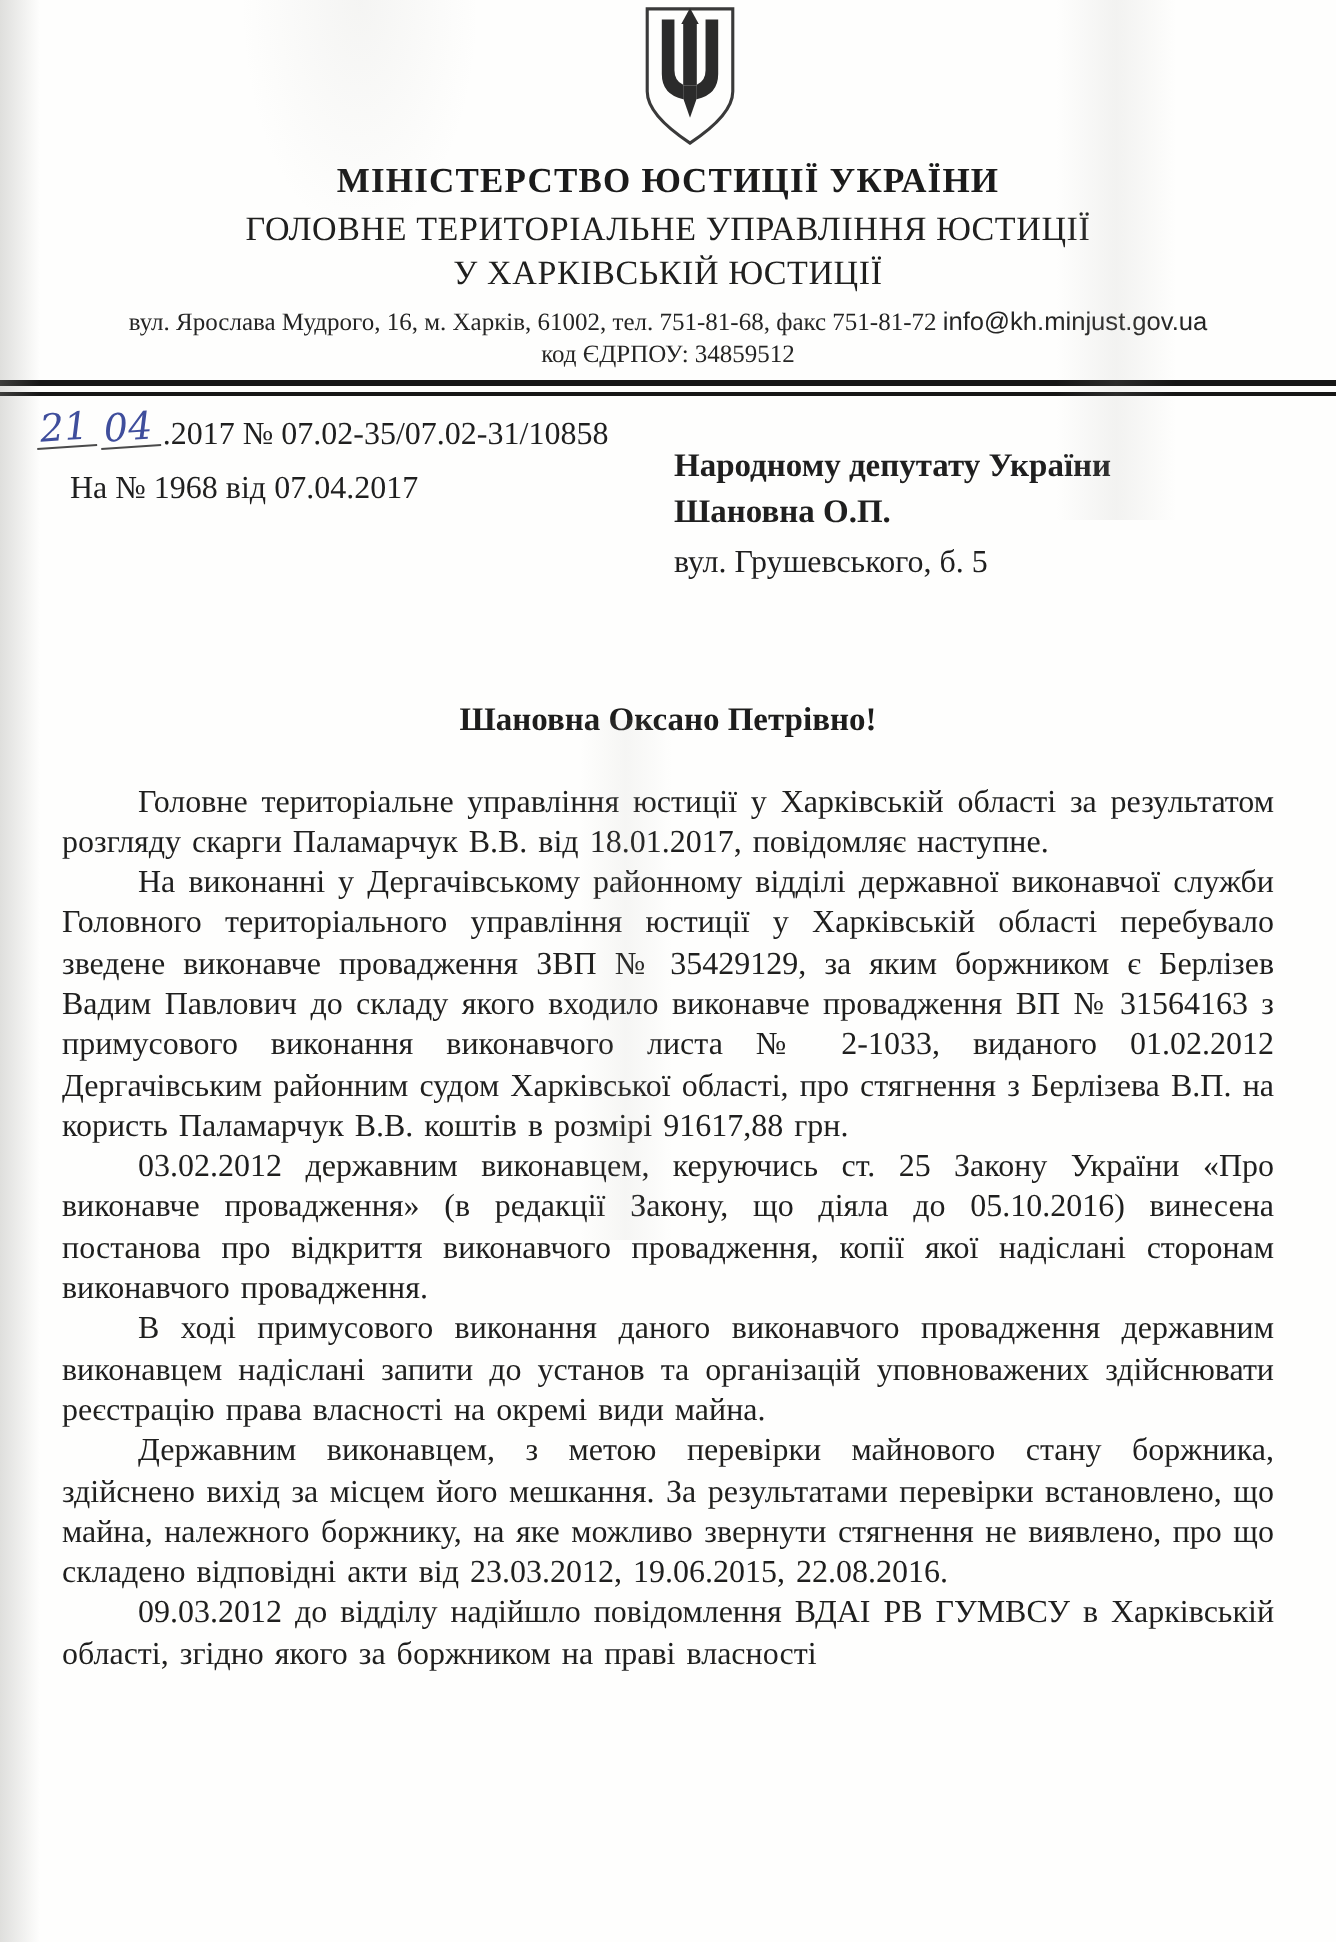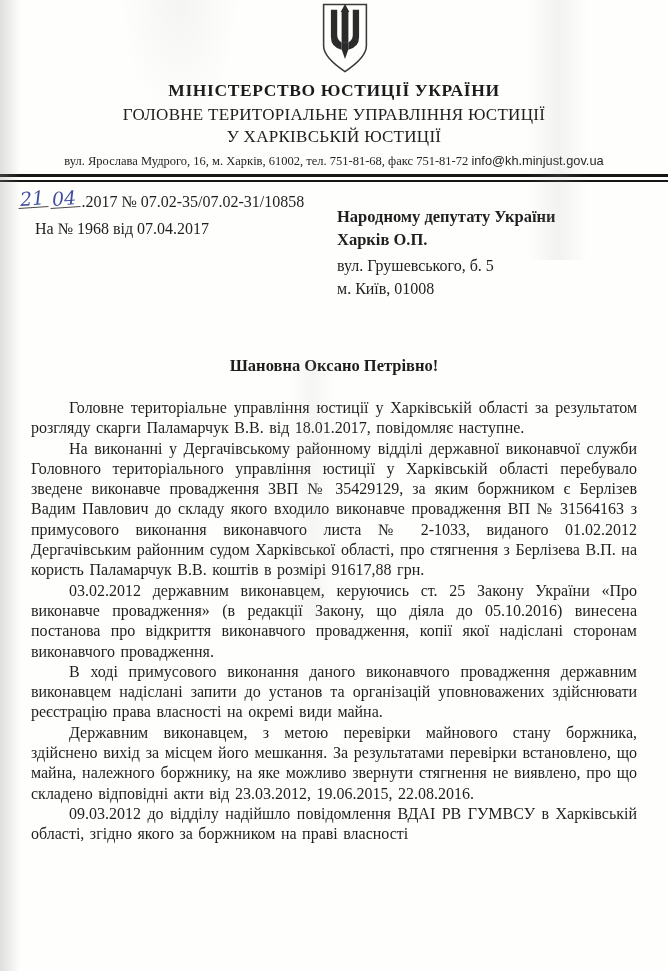--- a/index.html
+++ b/index.html
@@ -117,35 +117,35 @@
           <path d="M25.5 9 h7 v32 h-7 Z"></path>
           <path d="M29 1 l4.5 8.2 h-9 Z"></path>
           <path d="M25.5 41 h7 v6.5 l-3.5 10 l-3.5 -10 Z"></path>
         </g>
       </svg>
     </div>
     <div class="ministry">МІНІСТЕРСТВО ЮСТИЦІЇ УКРАЇНИ</div>
     <div class="dept">ГОЛОВНЕ ТЕРИТОРІАЛЬНЕ УПРАВЛІННЯ ЮСТИЦІЇ</div>
     <div class="dept dept2">У ХАРКІВСЬКІЙ ЮСТИЦІЇ</div>
     <div class="addr-line"><span>вул. Ярослава Мудрого, 16, м. Харків, 61002, тел. 751-81-68, факс 751-81-72 </span><span class="email">info@kh.minjust.gov.ua</span></div>
+    <div class="edrpou">код ЄДРПОУ: 34859512</div>
   </div>
 
   <div class="rule"></div>
 
   <div class="ref-row">
     <div class="ref-block">
       <div class="ref-line1"><span class="handwritten">21</span><span class="handwritten hw-month">04</span><span>.2017 № 07.02-35/07.02-31/10858</span></div>
       <div class="ref-line2">На № 1968 від 07.04.2017</div>
     </div>
     <div class="recipient-block">
       <div class="recipient-name">Народному депутату України</div>
-      <div class="recipient-name">Харків О.П.</div>
+      <div class="recipient-name">Шановна О.П.</div>
       <div class="recipient-addr">
         <div>вул. Грушевського, б. 5</div>
-        <div>м. Київ, 01008</div>
       </div>
     </div>
   </div>
 
   <div class="salutation">Шановна Оксано Петрівно!</div>
 
   <div class="body-text">
     <p>Головне територіальне управління юстиції у Харківській області за результатом розгляду скарги Паламарчук В.В. від 18.01.2017, повідомляє наступне.</p>
     <p>На виконанні у Дергачівському районному відділі державної виконавчої служби Головного територіального управління юстиції у Харківській області перебувало зведене виконавче провадження ЗВП № 35429129, за яким боржником є Берлізев Вадим Павлович до складу якого входило виконавче провадження ВП № 31564163 з примусового виконання виконавчого листа № 2-1033, виданого 01.02.2012 Дергачівським районним судом Харківської області, про стягнення з Берлізева В.П. на користь Паламарчук В.В. коштів в розмірі 91617,88 грн.</p>
     <p>03.02.2012 державним виконавцем, керуючись ст. 25 Закону України «Про виконавче провадження» (в редакції Закону, що діяла до 05.10.2016) винесена постанова про відкриття виконавчого провадження, копії якої надіслані сторонам виконавчого провадження.</p>

